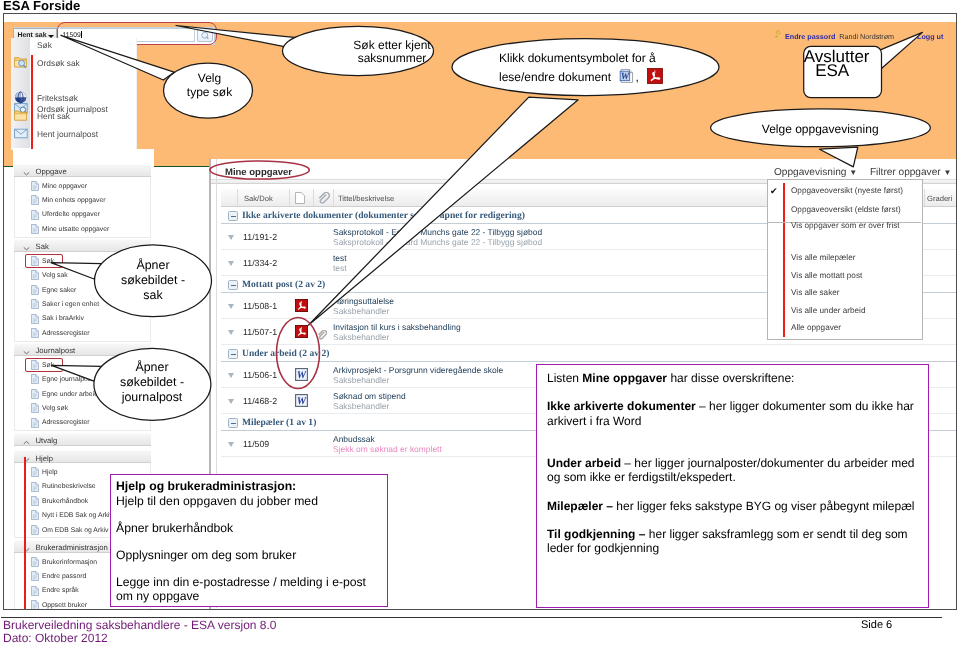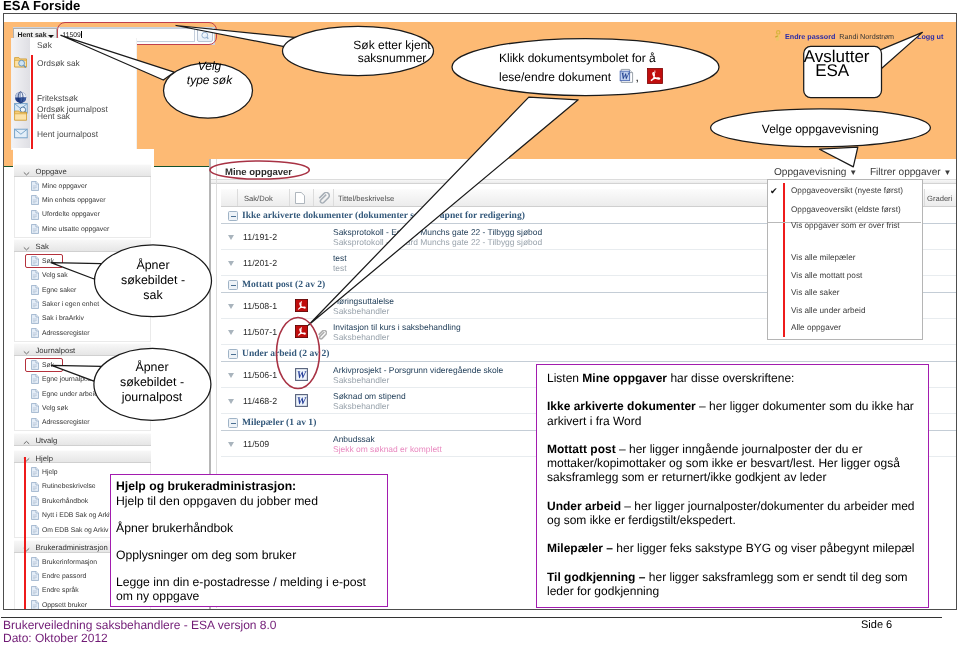--- a/index.html
+++ b/index.html
@@ -455,21 +455,21 @@
               <span class="t">Ikke arkiverte dokumenter (dokumenter som er åpnet for redigering)</span>
             </div>
             <div class="row" style="top: 35px;">
               <span class="cav"></span>
               <span class="num">11/191-2</span>
               <span class="t1">Saksprotokoll - Edvard Munchs gate 22 - Tilbygg sjøbod</span>
               <span class="t2">Saksprotokoll - Edvard Munchs gate 22 - Tilbygg sjøbod</span>
             </div>
             <div class="row" style="top: 61px;">
               <span class="cav"></span>
-              <span class="num">11/201-2</span>
+              <span class="num">11/334-2</span>
               <span class="t1">test</span>
               <span class="t2">test</span>
             </div>
             <div class="grp" style="top: 87px;">
               <span class="box"></span>
               <span class="t">Mottatt post (2 av 2)</span>
             </div>
             <div class="row" style="top: 104px;">
               <span class="cav"></span>
               <span class="num">11/508-1</span>
@@ -588,21 +588,21 @@
       <ellipse cx="153" cy="280.8" rx="58.5" ry="35.9"></ellipse>
 
       <path d="M51.5 365.4 L101.4 366.4 L93.9 381.2 Z"></path>
       <ellipse cx="152.4" cy="384.3" rx="58.5" ry="36"></ellipse>
     </g>
 
     <ellipse cx="259.6" cy="170" rx="49.7" ry="9.1" fill="none" stroke="#a83244" stroke-width="1.5"></ellipse>
     <ellipse cx="298" cy="353" rx="21.5" ry="35.5" fill="none" stroke="#a83244" stroke-width="1.6"></ellipse>
   </svg>
 
-  <div class="ctext" style="left:165px;top:60px;width:89px;line-height:13.5px;font-style:italic;">
+  <div class="ctext" style="left:165px;top:72px;width:89px;line-height:13.5px;">
     <div>Velg</div>
     <div>type søk</div>
   </div>
   <div class="ctext" style="left:312px;top:39px;width:160px;text-align:center;line-height:13px;">
     <div>Søk etter kjent</div>
     <div>saksnummer</div>
   </div>
   <div class="ctext" style="left:499px;top:49px;width:236px;text-align:left;line-height:19.3px;">
     <div>Klikk dokumentsymbolet for å</div>
     <div><span>lese/endre dokument</span>
@@ -646,21 +646,20 @@
     <p>Legge inn din e-postadresse / melding i e-post</p>
     <p>om ny oppgave</p>
   </div>
 
   <div class="tbox" style="left:536px;top:364px;width:393px;height:244px;padding:6px 0 0 10px;">
     <p><span>Listen </span><b>Mine oppgaver</b><span> har disse overskriftene:</span></p>
     <div id="info-paras">
         <p style="height: 14.2px;">&nbsp;</p>
         <p><b>Ikke arkiverte dokumenter</b><span> – her ligger dokumenter som du ikke har arkivert i fra Word</span></p>
         <p style="height: 14.2px;">&nbsp;</p>
-        <p><b>Mottatt post</b><span> – her ligger inngående journalposter der du er mottaker/kopimottaker og som ikke er besvart/lest. Her ligger også saksframlegg som er returnert/ikke godkjent av leder</span></p>
         <p style="height: 14.2px;">&nbsp;</p>
         <p><b>Under arbeid</b><span> – her ligger journalposter/dokumenter du arbeider med og som ikke er ferdigstilt/ekspedert.</span></p>
         <p style="height: 14.2px;">&nbsp;</p>
         <p><b>Milepæler –</b><span> her ligger feks sakstype BYG og viser påbegynt milepæl</span></p>
         <p style="height: 14.2px;">&nbsp;</p>
         <p><b>Til godkjenning –</b><span> her ligger saksframlegg som er sendt til deg som leder for godkjenning</span></p>
       </div>
   </div>
 
   <div class="footline"></div>

